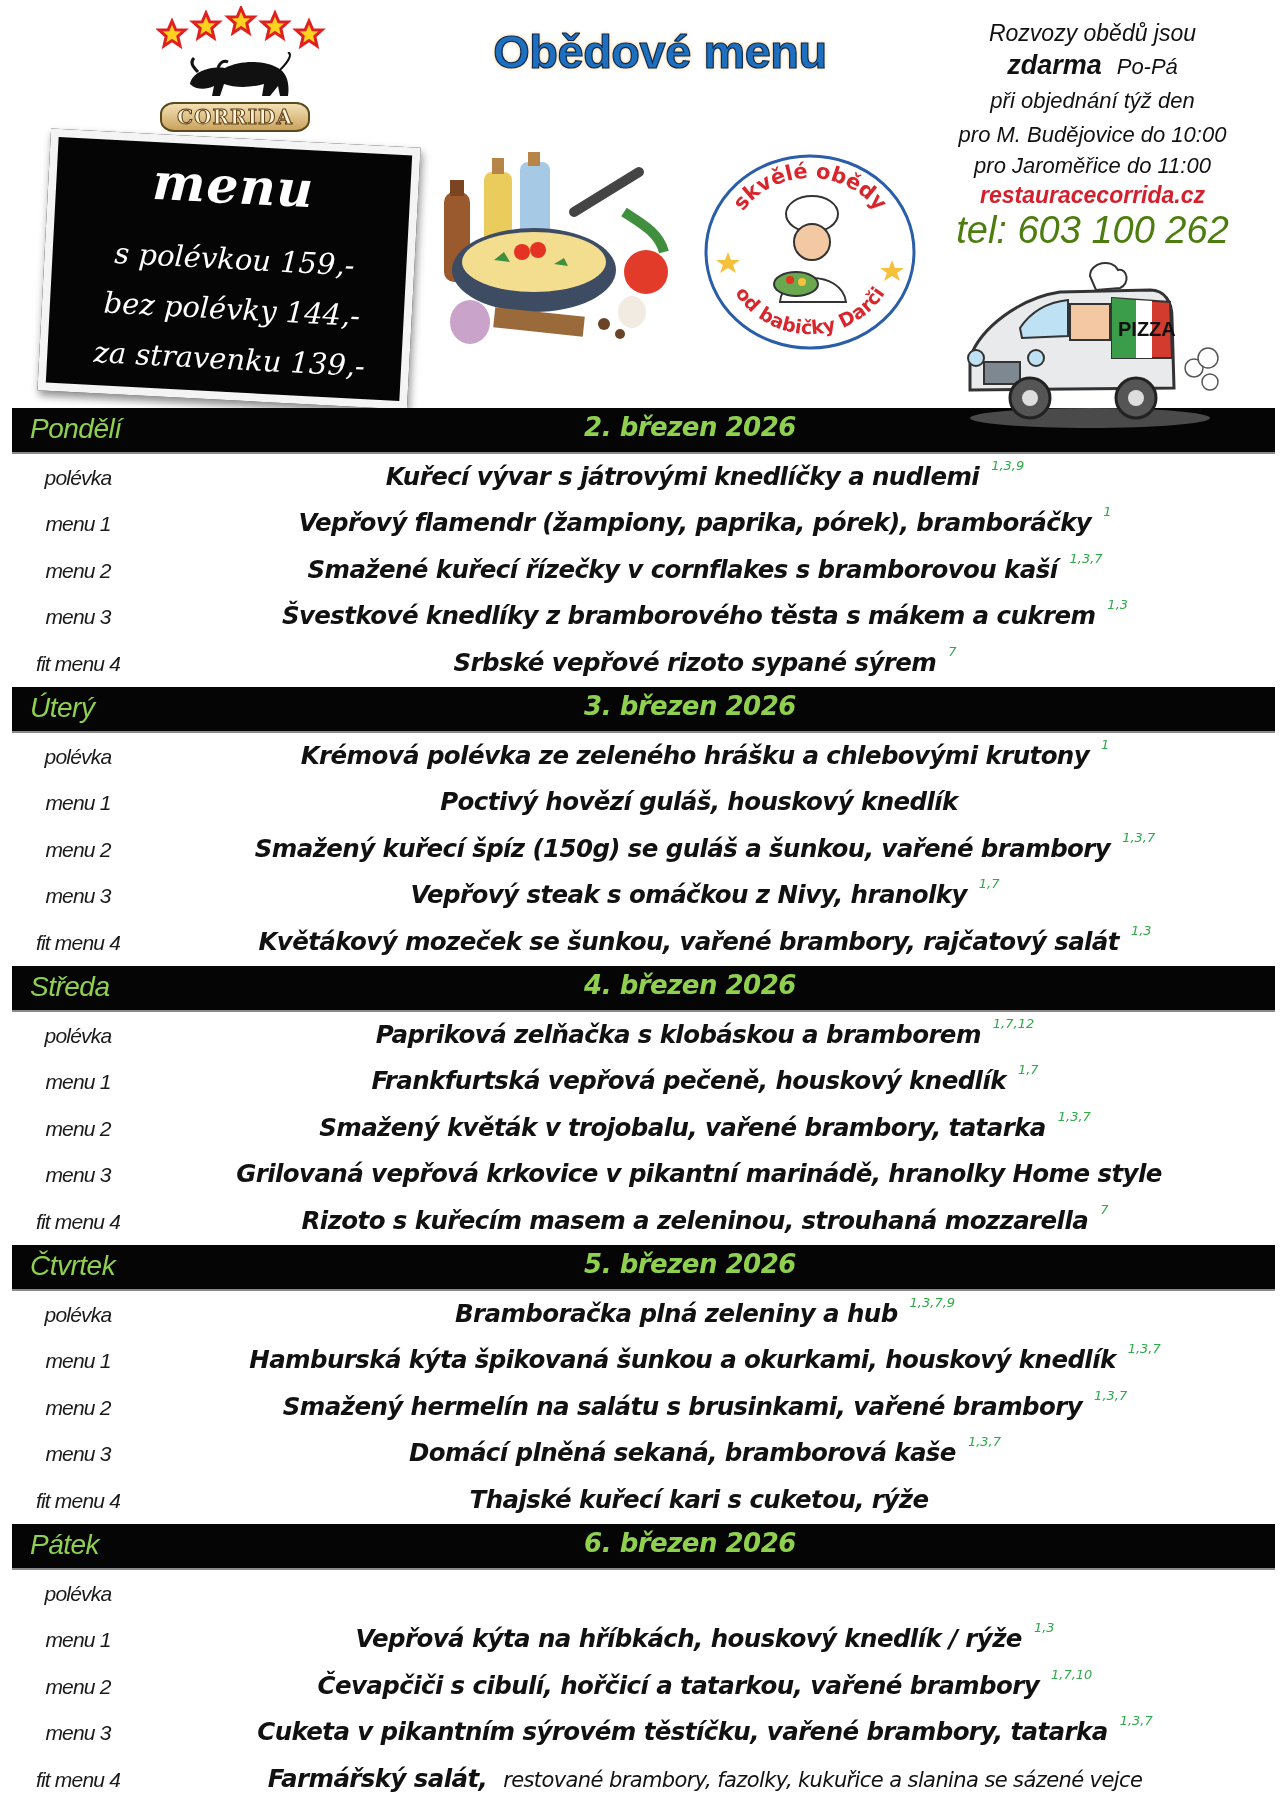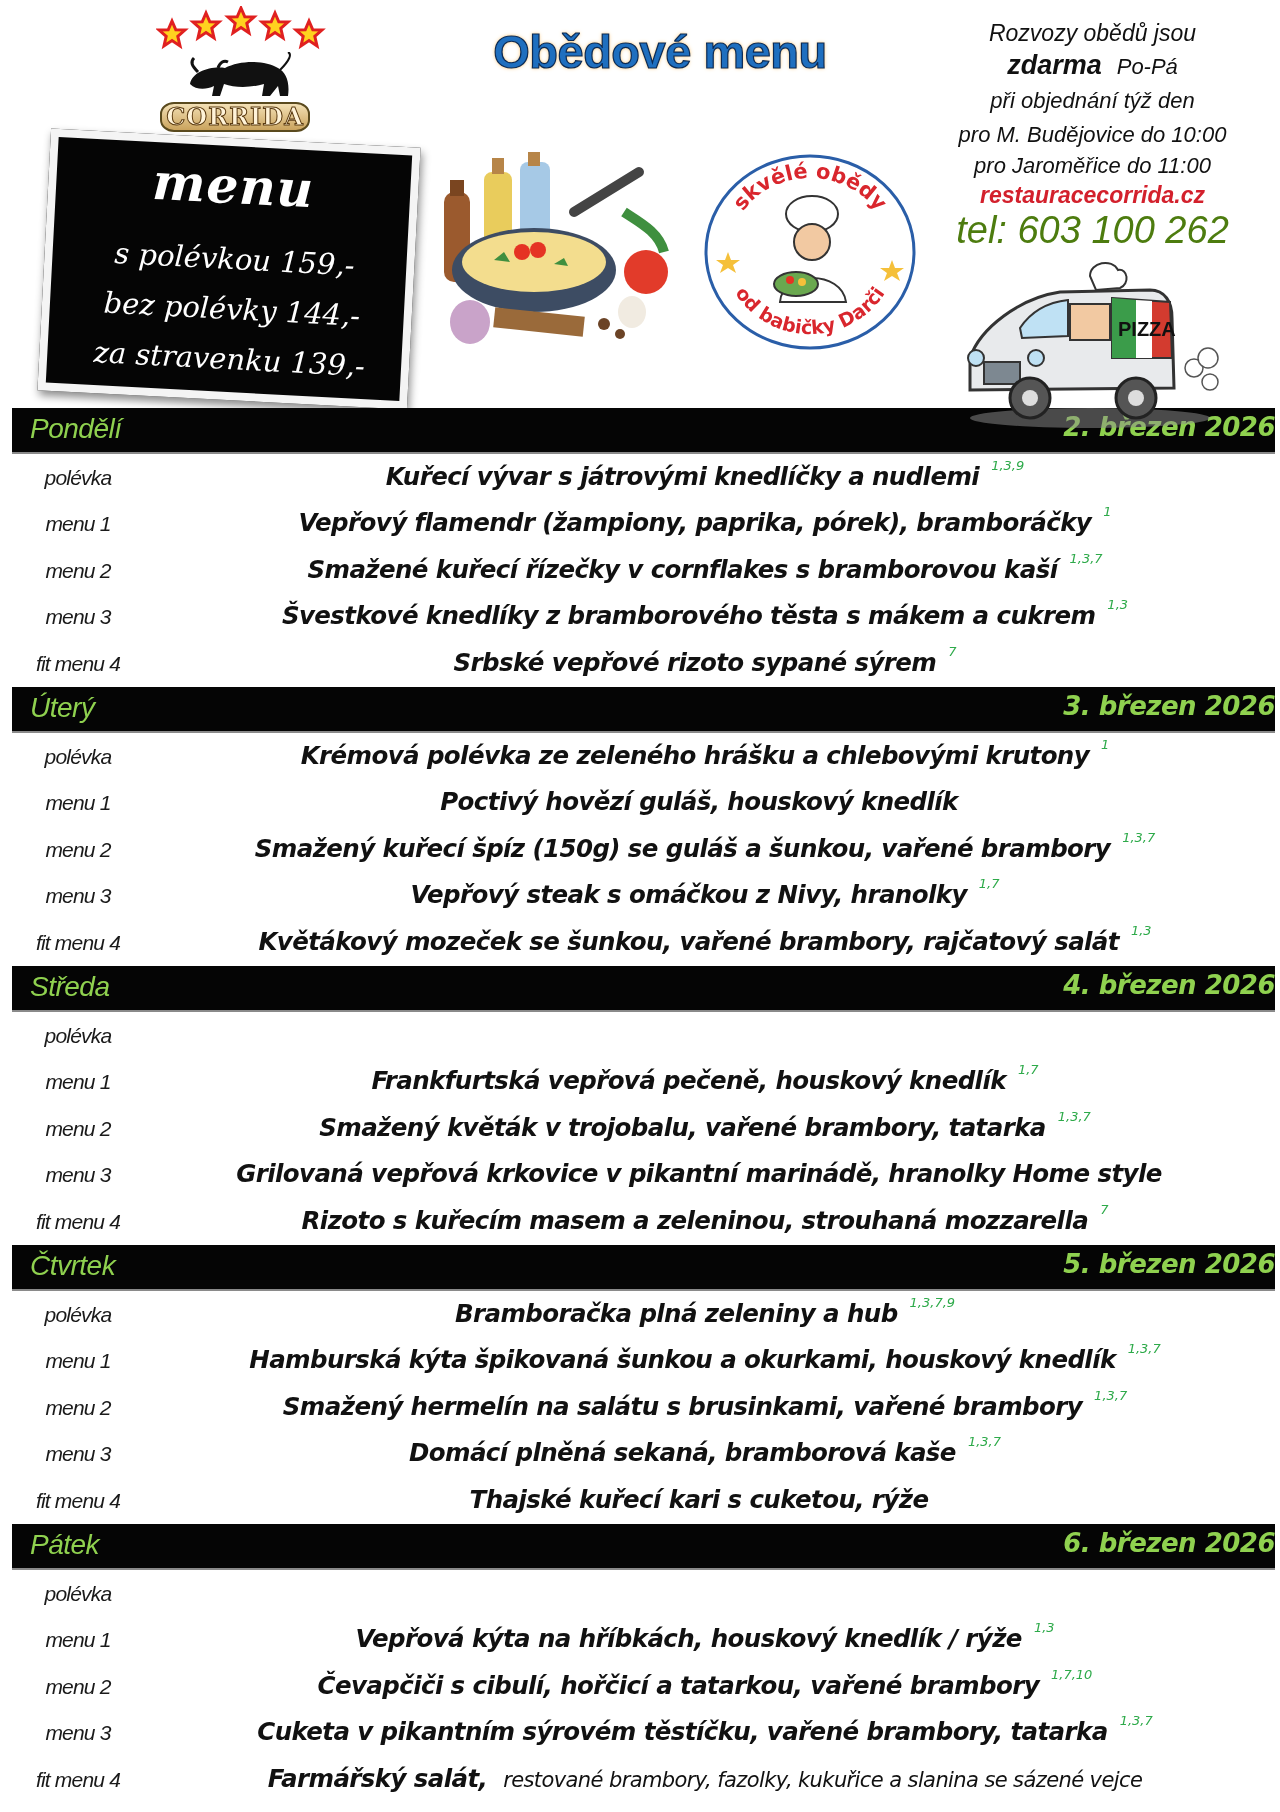--- a/index.html
+++ b/index.html
@@ -10,21 +10,21 @@
     .header { position: absolute; left: 0; top: 0; width: 1280px; height: 408px; }
 
     .logo { position: absolute; left: 150px; top: 6px; width: 180px; height: 128px; }
     .stars { position: absolute; left: 6px; top: 0; width: 170px; height: 44px; }
     .bull { position: absolute; left: 30px; top: 46px; width: 120px; height: 52px; }
     .logo-word {
       position: absolute; left: 10px; top: 96px; width: 150px; height: 30px;
       border-radius: 14px / 12px;
       background: linear-gradient(#f3e0b5, #caa35d);
       border: 2px solid #5a4a1e;
-      font-family: "DejaVu Serif", serif; font-weight: bold; font-size: 24px;
+      font-family: "DejaVu Serif", serif; font-weight: bold; font-size: 20px;
       color: #fff3d8; text-align: center; line-height: 26px;
       -webkit-text-stroke: 1px #5a3a10; letter-spacing: 1px;
     }
 
     .title {
       position: absolute; left: 470px; top: 24px; width: 380px;
       font-family: "Liberation Sans", sans-serif; font-weight: bold; font-size: 47px;
       color: #1f6fbf; text-align: center; letter-spacing: -0.5px;
       -webkit-text-stroke: 1.2px #0b2a55;
       text-shadow: 0 0 4px #f6c77d, 0 0 2px #f6c77d;
@@ -72,21 +72,21 @@
     .day-bar {
       position: absolute; left: 12px; top: 0; width: 1263px; height: 46px;
       background: #050505; border-bottom: 2px solid #8a8a8a;
     }
     .day-name {
       position: absolute; left: 18px; top: 5px;
       font-family: "Liberation Sans", sans-serif; font-style: italic;
       font-size: 28px; color: #8fd14f; letter-spacing: -0.5px;
     }
     .day-date {
-      position: absolute; left: 0; right: 0; top: 4px; text-align: right;
+      position: absolute; left: 0; right: 0; top: 4px; text-align: center;
       font-family: "DejaVu Sans", sans-serif; font-style: italic; font-weight: bold;
       font-size: 26px; color: #8fd14f; padding-left: 80px; letter-spacing: -0.5px; margin-left: 13px;
     }
     .rows { position: absolute; left: 0; top: 48px; width: 1280px; }
     .row { position: relative; height: 46.4px; width: 1280px; }
     .row-label {
       position: absolute; left: 28px; top: 10px; width: 100px; text-align: center;
       font-family: "Liberation Sans", sans-serif; font-style: italic;
       font-size: 21px; color: #1a1a1a; letter-spacing: -0.8px;
     }
@@ -280,20 +280,21 @@
   </section>
 
   <section class="day">
     <div class="day-bar">
       <div class="day-name">Středa</div>
       <div class="day-date">4. březen 2026</div>
     </div>
     <div class="rows">
       <div class="row">
           <span class="row-label">polévka</span>
+          <div class="row-dish"><span>Papriková zelňačka s klobáskou a bramborem</span><sup class="allergens">1,7,12</sup></div>
         </div>
       <div class="row">
           <span class="row-label">menu 1</span>
           <div class="row-dish"><span>Frankfurtská vepřová pečeně, houskový knedlík</span><sup class="allergens">1,7</sup></div>
         </div>
       <div class="row">
           <span class="row-label">menu 2</span>
           <div class="row-dish"><span>Smažený květák v trojobalu, vařené brambory, tatarka</span><sup class="allergens">1,3,7</sup></div>
         </div>
       <div class="row">

